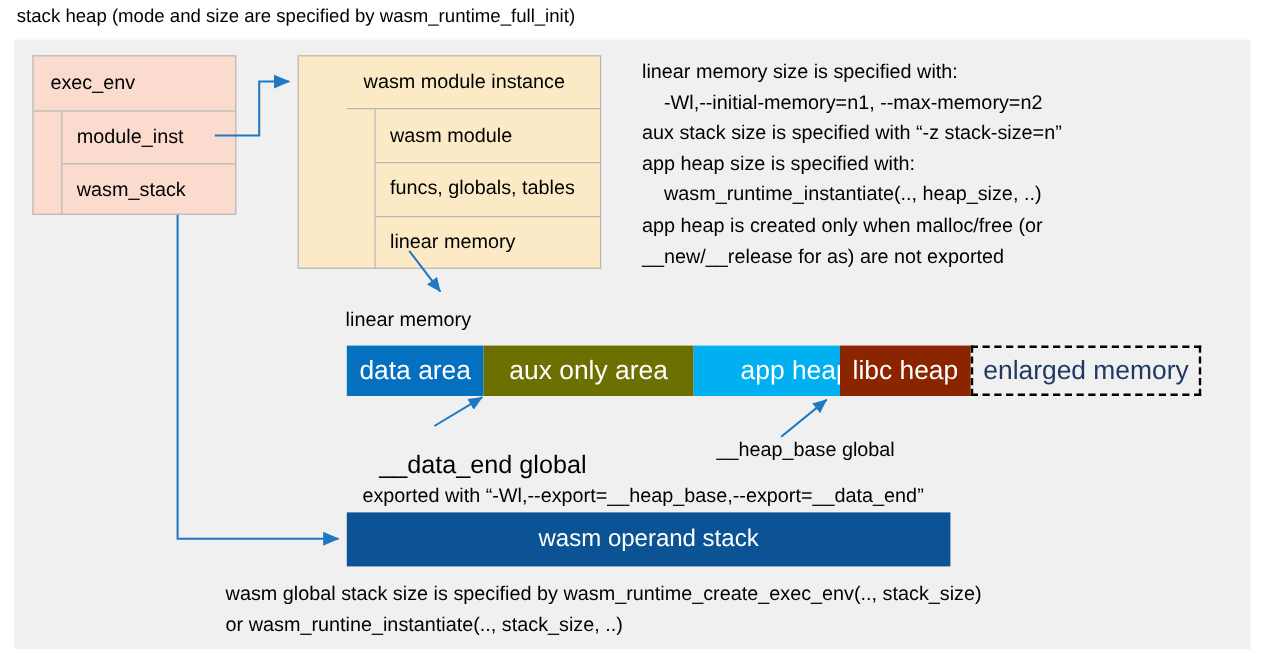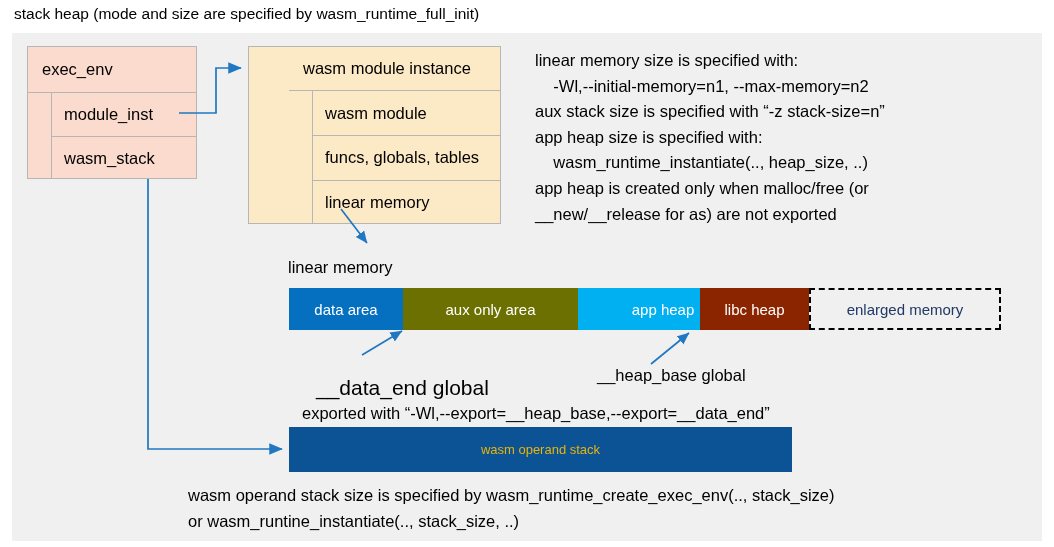--- a/index.html
+++ b/index.html
@@ -102,21 +102,21 @@
   
   #mem-bar {
     left: 289px; top: 288px;
     height: 42px;
     display: flex;
   }
   #mem-bar .seg {
     display: flex;
     align-items: center;
     justify-content: center;
-    font-size: 15px;
+    font-size: 22px;
     color: #ffffff;
     box-sizing: border-box;
     white-space: nowrap;
   }
   #mem-bar .seg.enlarged {
     background: #f0f0f0;
     color: #1f3864;
     border: 2.5px dashed #000000;
   }
 
@@ -133,21 +133,21 @@
     left: 302px; top: 404px;
     font-size: 16.5px; white-space: nowrap;
   }
 
   
   #op-stack {
     left: 289px; top: 427px;
     width: 503px; height: 45px;
     background: #0b5394;
     display: flex; align-items: center; justify-content: center;
-    color: #eab308; font-size: 13px; white-space: nowrap;
+    color: #ffffff; font-size: 20px; white-space: nowrap;
   }
 
   
   #bottom-note {
     left: 188px; top: 483px;
     font-size: 16.5px; line-height: 25.6px;
     white-space: pre;
   }
 
   
@@ -205,21 +205,21 @@
     <div class="seg" style="width: 122px; background: rgb(0, 176, 240); padding-left: 48px;">app heap</div>
     <div class="seg" style="width: 109px; background: rgb(139, 37, 0);">libc heap</div>
     <div class="seg enlarged" style="width: 192px; background: rgb(240, 240, 240); color: rgb(31, 56, 100);">enlarged memory</div>
   </div>
 
   <div class="abs" id="lbl-data-end">__data_end global</div>
   <div class="abs" id="lbl-heap-base">__heap_base global</div>
   <div class="abs" id="lbl-exported">exported with “-Wl,--export=__heap_base,--export=__data_end”</div>
 
   <div class="abs" id="op-stack" style="background: rgb(11, 83, 148);">wasm operand stack</div>
-  <div class="abs" id="bottom-note">wasm operand stack size is specified by wasm_runtime_create_exec_env(.., stack_size)
+  <div class="abs" id="bottom-note">wasm global stack size is specified by wasm_runtime_create_exec_env(.., stack_size)
 or wasm_runtine_instantiate(.., stack_size, ..)</div>
 
   <svg class="abs" id="connectors" viewBox="0 0 1054 547" xmlns="http://www.w3.org/2000/svg">
     <defs>
       <marker id="ah" markerWidth="9" markerHeight="9" refX="7.5" refY="4" orient="auto">
         <path d="M0,0.6 L8,4 L0,7.4 z" fill="#1f78c1"></path>
       </marker>
       <marker id="ah-sm" markerWidth="8" markerHeight="8" refX="6.8" refY="3.5" orient="auto">
         <path d="M0,0.4 L7,3.5 L0,6.6 z" fill="#1f78c1"></path>
       </marker>

